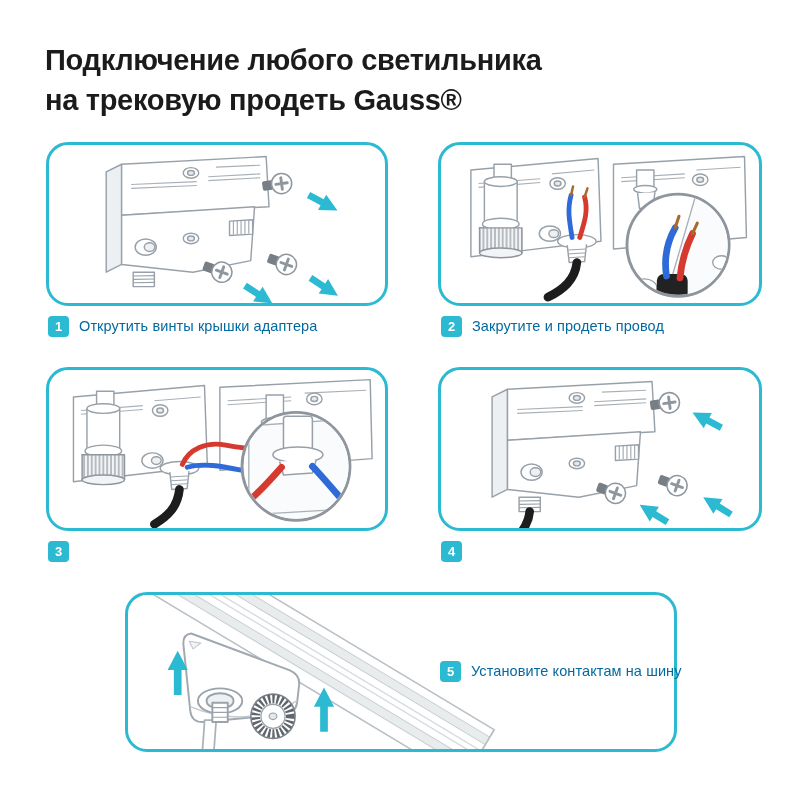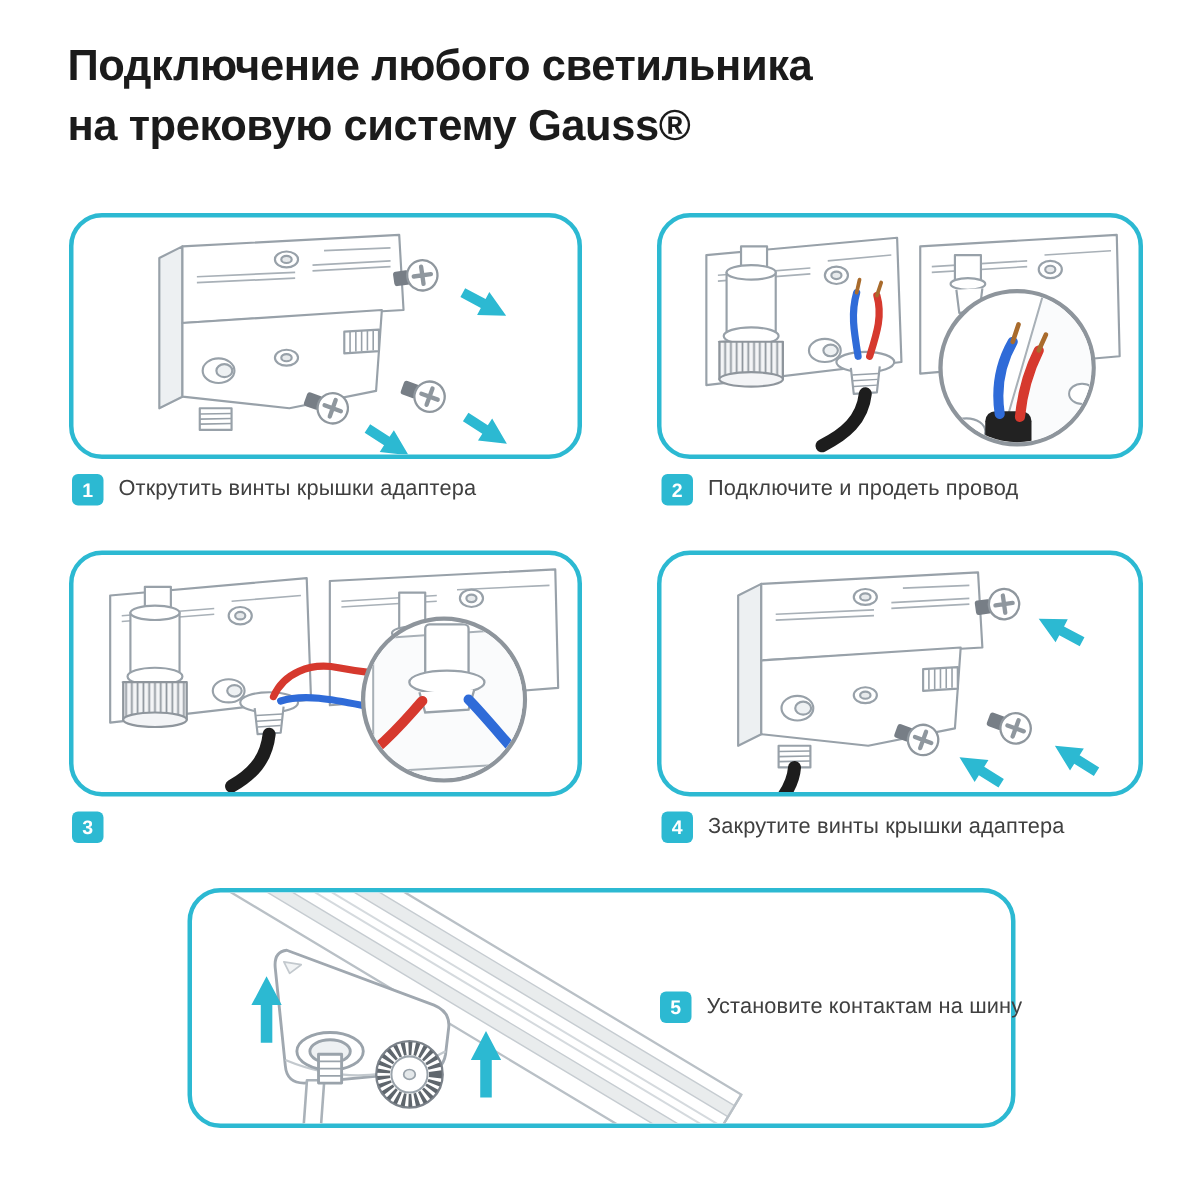--- a/index.html
+++ b/index.html
@@ -1,21 +1,21 @@
 <!DOCTYPE html>
 <html><head>
 <meta charset="utf-8">
 <style>
   html,body{margin:0;padding:0;}
   body{
     width:800px;height:800px;background:#ffffff;position:relative;overflow:hidden;
     font-family:"Liberation Sans", sans-serif;
   }
   .title{
-    position:absolute;left:45px;top:24px;width:640px;
+    position:absolute;left:45px;top:40px;width:640px;
     font-size:29px;line-height:40px;font-weight:700;color:#1b1b1b;letter-spacing:-0.3px;
   }
   .panel{
     position:absolute;border:3px solid #2cb9d2;border-radius:22px;background:#ffffff;
     overflow:hidden;box-sizing:border-box;
   }
   .panel svg{display:block;width:100%;height:100%;}
   #panel1{left:46px;top:142px;width:342px;height:164px;}
   #panel2{left:438px;top:142px;width:324px;height:164px;}
   #panel3{left:46px;top:367px;width:342px;height:164px;}
@@ -23,34 +23,34 @@
   #panel5{left:125px;top:592px;width:552px;height:160px;}
   .step{
     position:absolute;display:flex;align-items:center;gap:10px;height:22px;
   }
   .step .badge{
     width:21px;height:21px;border-radius:4px;background:#2cb9d2;color:#ffffff;
     font-size:13px;font-weight:700;display:flex;align-items:center;justify-content:center;
     flex:0 0 auto;
   }
   .step .lbl{
-    color:#404040;font-size:14.5px;white-space:nowrap;letter-spacing:0.1px;
+    color:#0369a1;font-size:14.5px;white-space:nowrap;letter-spacing:0.1px;
   }
   #step1{left:48px;top:315px;}
   #step2{left:441px;top:315px;}
   #step3{left:48px;top:540px;}
   #step4{left:441px;top:540px;}
   #step5{left:440px;top:660px;}
 </style>
 </head>
 <body>
 
 <div class="title">
   <div>Подключение любого светильника</div>
-  <div>на трековую систему Gauss®</div>
+  <div>на трековую продеть Gauss®</div>
 </div>
 
 <div class="panel" id="panel1">
   <svg viewBox="0 0 342 164">
     <g stroke="#98a1a9" stroke-width="1.5" fill="#ffffff" stroke-linejoin="round">
       <polygon points="56,28 72,20 72,124 56,132" fill="#edf0f2"></polygon>
       <polygon points="72,20 222,12 225,64 72,73"></polygon>
       <polygon points="72,73 210,64 206,120 146,132 72,124"></polygon>
       <g stroke="#a8b0b7" stroke-width="1.2">
         <line x1="82" y1="41" x2="150" y2="38"></line>
@@ -343,25 +343,24 @@
     </g>
   </svg>
 </div>
 
 <div class="step" id="step1">
   <span class="badge">1</span>
   <span class="lbl">Открутить винты крышки адаптера</span>
 </div>
 <div class="step" id="step2">
   <span class="badge">2</span>
-  <span class="lbl">Подключите и продеть провод</span>
+  <span class="lbl">Закрутите и продеть провод</span>
 </div>
 <div class="step" id="step3">
   <span class="badge">3</span>
 </div>
 <div class="step" id="step4">
   <span class="badge">4</span>
-  <span class="lbl">Закрутите винты крышки адаптера</span>
 </div>
 <div class="step" id="step5">
   <span class="badge">5</span>
   <span class="lbl">Установите контактам на шину</span>
 </div>
 
 </body></html>

